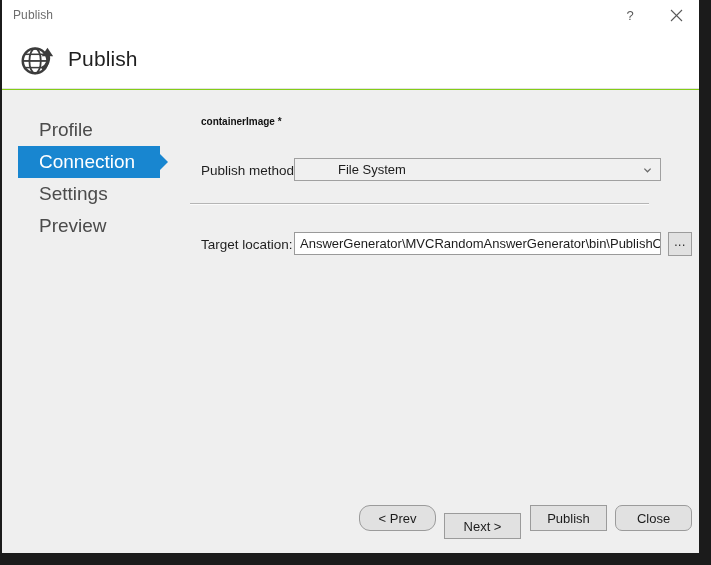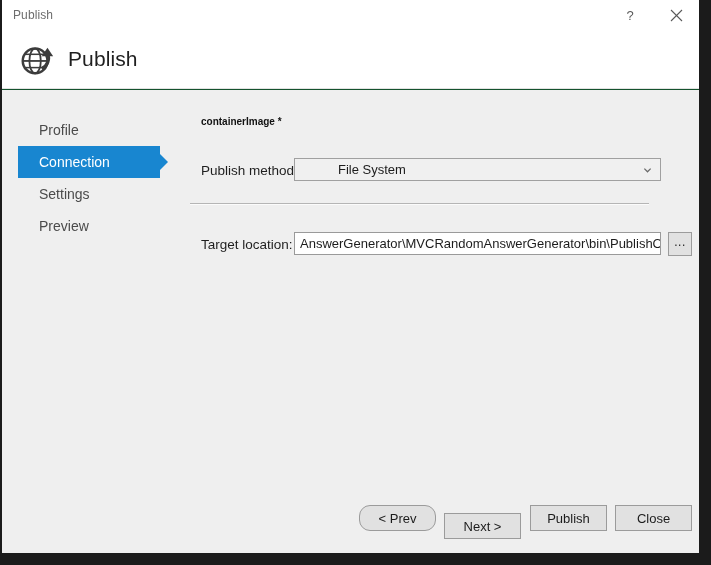--- a/index.html
+++ b/index.html
@@ -14,21 +14,21 @@
     font-family: "Liberation Sans", sans-serif;
   }
 
   
   .window {
     position: absolute;
     left: 0;
     top: 0;
     width: 699px;
     height: 553px;
-    background: #14532d;
+    background: #84cc16;
     border-left: 2px solid #1b1b1b;
     box-sizing: border-box;
     overflow: hidden;
   }
 
   
   .titlebar {
     position: absolute;
     left: 0; top: 0;
     width: 100%;
@@ -109,21 +109,21 @@
   }
   .nav-item {
     position: absolute;
     left: 16px;
     width: 142px;
     height: 32px;
     display: flex;
     align-items: center;
     padding-left: 21px;
     box-sizing: border-box;
-    font-size: 14px;
+    font-size: 19px;
     color: #4b4b4b;
     cursor: default;
     white-space: nowrap;
   }
   .nav-item.active {
     background: #1886d0;
     color: #ffffff;
   }
   .nav-item.active::after {
     content: "";
@@ -339,17 +339,17 @@
       </div>
 
       <div class="browse-btn">...</div>
 
     </div>
 
     <div class="footer">
       <div class="btn" style="left:357px;border-radius:11px;">&lt; Prev</div>
       <div class="btn" style="left:442px;margin-top:8px;">Next &gt;</div>
       <div class="btn" style="left:528px;">Publish</div>
-      <div class="btn" style="left:613px;">Close</div>
+      <div class="btn" style="left:613px;border-radius:7px;">Close</div>
     </div>
 
   </div>
 </div>
 
 </body></html>

